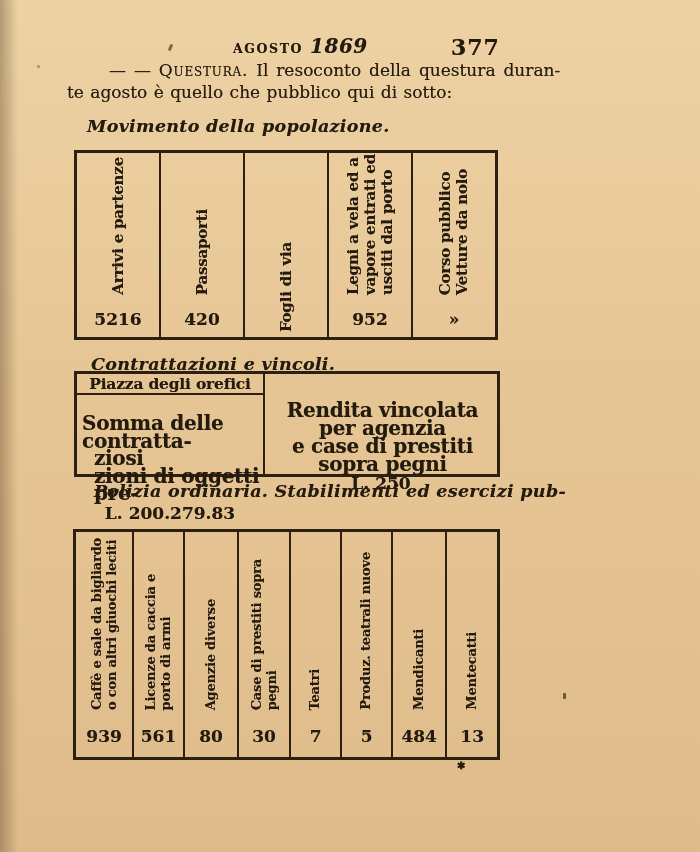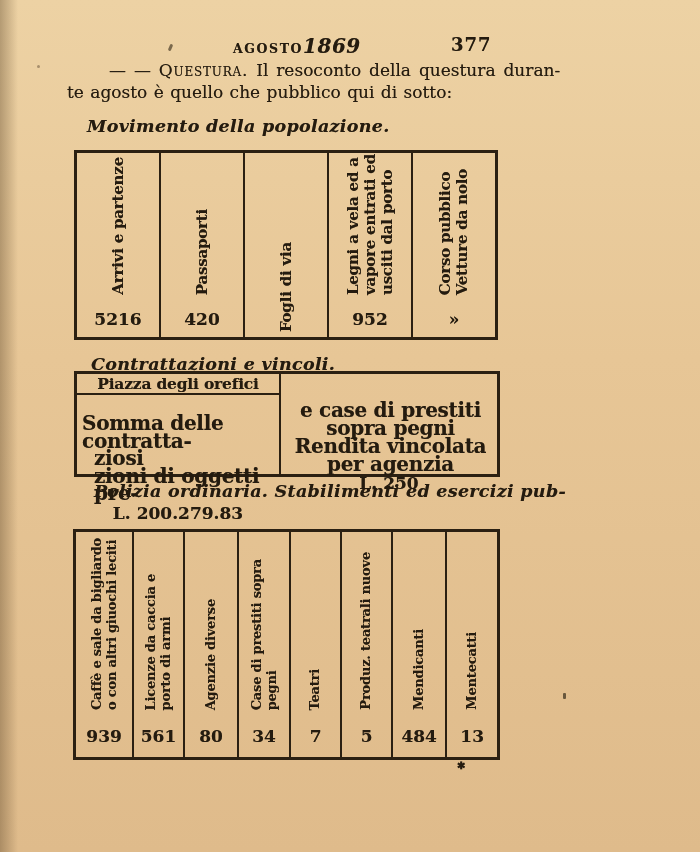--- a/index.html
+++ b/index.html
@@ -12,24 +12,24 @@
     overflow:hidden;
     text-shadow: 0 0 0.4px rgba(36,27,15,0.55);
   }
   .gutter {
     position:absolute; left:0; top:0; bottom:0; width:18px;
     background: linear-gradient(90deg, rgba(88,66,38,0.38), rgba(88,66,38,0));
   }
 
   
   .runhead { position:absolute; top:34px; left:0; width:100%; height:24px; }
-  .head-title { position:absolute; left:233px; top:0; display:flex; align-items:baseline; font-weight:bold; }
+  .head-title { position:absolute; left:233px; top:0; display:flex; align-items:baseline; gap:7px; font-weight:bold; }
   .head-month { font-size:12.5px; letter-spacing:1.6px; }
   .head-year  { font-size:20px; letter-spacing:0.5px;font-style:italic; }
-  .head-pageno { position:absolute; left:451px; top:0; font-size:18px; font-weight:bold; letter-spacing:1px; }
+  .head-pageno { position:absolute; left:451px; top:0; font-size:22px; font-weight:bold; letter-spacing:1px; }
 
   
   .intro { position:absolute; top:60px; left:67px; width:505px; font-size:17px; line-height:21.5px; }
   .intro .l1 { padding-left:42px; word-spacing:2.5px; white-space:nowrap; }
   .intro .l2 { word-spacing:1px; white-space:nowrap; }
   .smallcaps { font-variant:small-caps; letter-spacing:0.8px; }
 
   
   .sec-title { position:absolute; font-style:italic; font-weight:bold; font-size:17.5px; letter-spacing:0.3px; white-space:nowrap; }
   .title-movimento { top:116px; left:87px; }
@@ -60,21 +60,21 @@
   .tbl-polizia { top:529px; left:73px; width:427px; height:231px; }
   .tbl-polizia .vtext { font-size:13px; letter-spacing:-0.2px; }
   .tbl-polizia .num { height:42px; }
   .tbl-polizia .c0 { flex:59 0 0; } .tbl-polizia .c1 { flex:51 0 0; }
   .tbl-polizia .c2 { flex:55 0 0; } .tbl-polizia .c3 { flex:52 0 0; }
   .tbl-polizia .c4 { flex:52 0 0; } .tbl-polizia .c5 { flex:51 0 0; }
   .tbl-polizia .c6 { flex:55 0 0; } .tbl-polizia .c7 { flex:52 0 0; }
 
   
   .tbl-contratt { top:371px; left:74px; width:426px; height:106px; }
-  .t2-left  { width:204px; flex:0 0 auto; border-right:2px solid #2b2012; display:flex; flex-direction:column; box-sizing:border-box; }
+  .t2-left  { width:188px; flex:0 0 auto; border-right:2px solid #2b2012; display:flex; flex-direction:column; box-sizing:border-box; }
   .t2-right { flex:1 1 auto; display:flex; flex-direction:column; }
   .t2-corner { height:23px; border-bottom:2px solid #2b2012; display:flex; align-items:center; justify-content:center;
                font-weight:bold; font-size:15.5px; letter-spacing:-0.2px; }
   .t2-body { font-weight:bold; font-size:20px; line-height:17.5px; letter-spacing:-0.3px; padding:20px 2px 0 5px; }
   .t2-body .cont { padding-left:12px; }
   .t2-right .t2-body { padding-top:27px; text-align:center; line-height:18px; }
   .t2-value { margin-top:auto; text-align:center; font-weight:bold; font-size:17px; padding-bottom:3px; }
 
   
   .speck { position:absolute; background:#54452f; }
@@ -150,22 +150,22 @@
       <div class="t2-corner">Piazza degli orefici</div>
       <div class="t2-body">
         <div>Somma delle contratta-</div>
         <div class="cont">ziosi</div>
         <div class="cont">zioni di oggetti pre-</div>
       </div>
       <div class="t2-value">L. 200.279.83</div>
     </div>
     <div class="t2-right">
       <div class="t2-body">
+        <div>Rendita vincolata per agenzia</div>
         <div>e case di prestiti sopra pegni</div>
-        <div>Rendita vincolata per agenzia</div>
       </div>
       <div class="t2-value">L. 250</div>
     </div>
   </div>
 
   <div class="sec-title title-polizia">
     <div class="tl1">Polizia ordinaria. Stabilimenti ed esercizi pub-</div>
   </div>
 
   <div class="tbl tbl-polizia">
@@ -187,21 +187,21 @@
       <div class="vhead">
           <span class="vtext">Agenzie diverse</span>
         </div>
       <div class="num">80</div>
     </div>
     <div class="col c3">
       <div class="vhead">
           <span class="vtext">Case di prestiti sopra
 pegni</span>
         </div>
-      <div class="num">34</div>
+      <div class="num">30</div>
     </div>
     <div class="col c4">
       <div class="vhead">
           <span class="vtext">Teatri</span>
         </div>
       <div class="num">7</div>
     </div>
     <div class="col c5">
       <div class="vhead">
           <span class="vtext">Produz. teatrali nuove</span>

